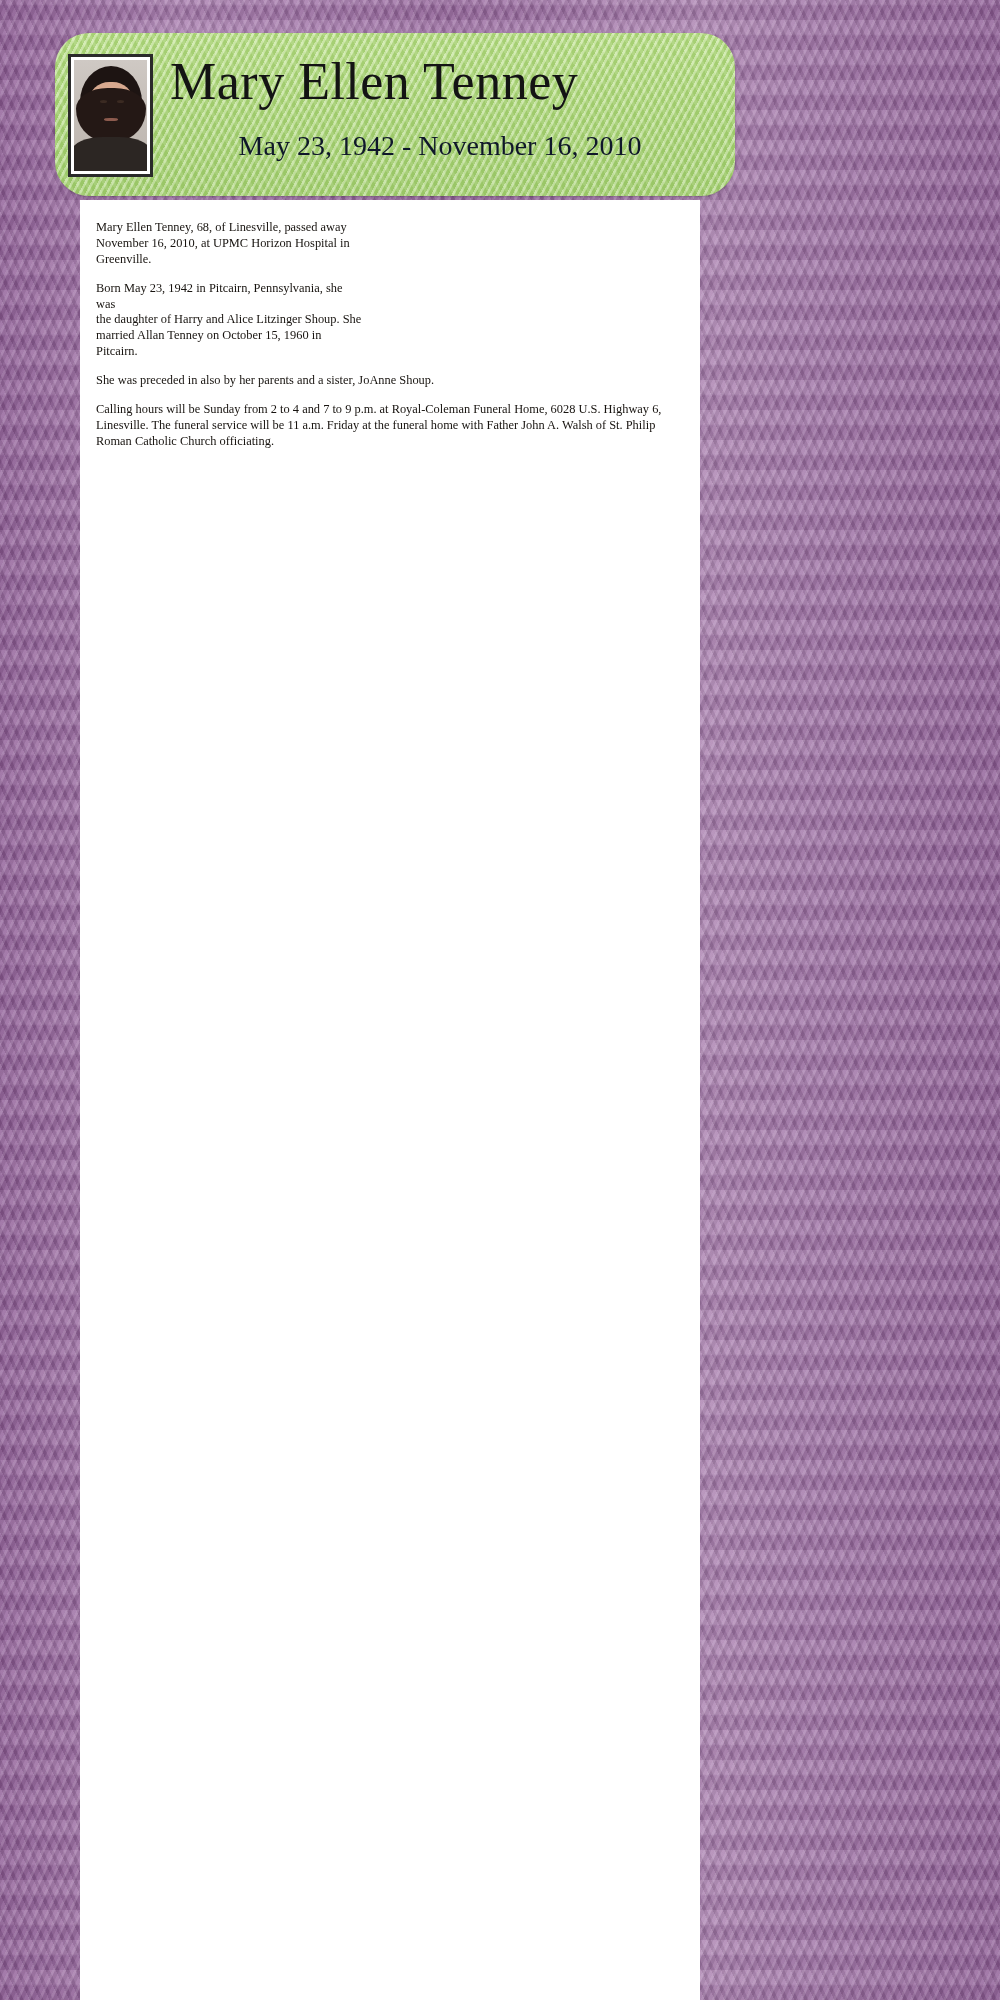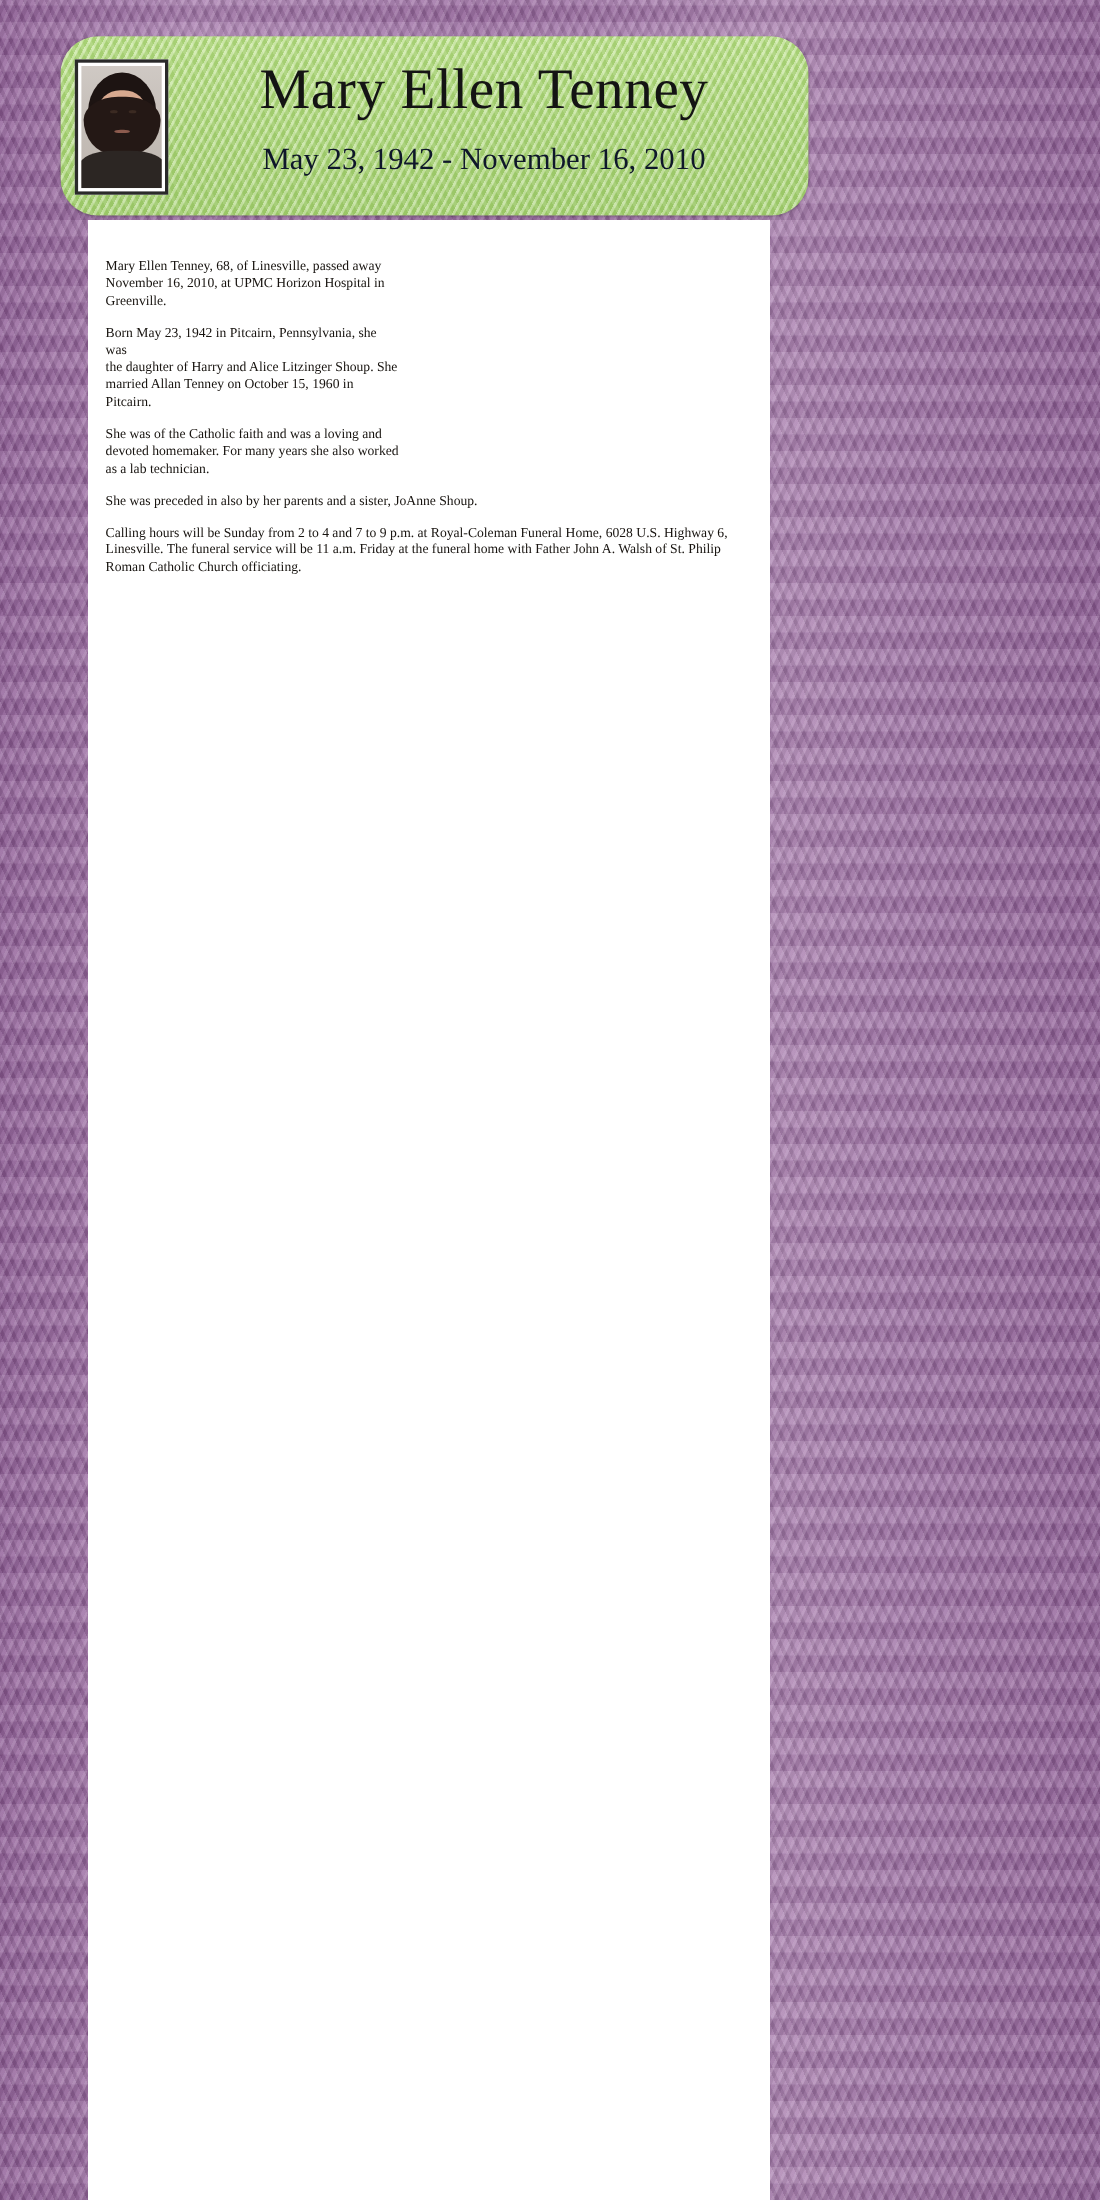--- a/index.html
+++ b/index.html
@@ -155,21 +155,21 @@
     background: #2c2623;
     border-radius: 40% 40% 0 0;
   }
 
   
   #header-name {
     position: absolute;
     left: 170px;
     top: 53px;
     width: 540px;
-    text-align: center;
+    text-align: left;
     font-family: "Liberation Serif", serif;
     font-size: 52px;
     line-height: 1.12;
     color: #141414;
     letter-spacing: 0.5px;
   }
   #header-dates {
     position: absolute;
     left: 170px;
     top: 131px;
@@ -178,21 +178,21 @@
     font-family: "Liberation Serif", serif;
     font-size: 28px;
     line-height: 1.1;
     color: #0f172a;
   }
 
   
   #obituary {
     position: absolute;
     left: 96px;
-    top: 234px;
+    top: 220px;
     width: 600px;
   }
   .para {
     font-family: "Liberation Serif", serif;
     font-size: 12.4px;
     line-height: 1.28;
     color: #17130f;
     margin: 0 0 13px 0;
     white-space: pre-line;
   }
@@ -227,18 +227,15 @@
 <div id="header-name">Mary Ellen Tenney</div>
 <div id="header-dates">May 23, 1942 - November 16, 2010</div>
 
 <div id="obituary">
   <p class="para narrow">Mary Ellen Tenney, 68, of Linesville, passed away
 November 16, 2010, at UPMC Horizon Hospital in
 Greenville.</p>
   <p class="para narrow">Born May 23, 1942 in Pitcairn, Pennsylvania, she was
 the daughter of Harry and Alice Litzinger Shoup.  She
 married Allan Tenney on October 15, 1960 in Pitcairn.</p>
-  <p class="para narrow">She was of the Catholic faith and was a loving and
-devoted homemaker.  For many years she also worked
-as a lab technician.</p>
   <p class="para wide">She was preceded in also by her parents and a sister, JoAnne Shoup.</p>
   <p class="para wide">Calling hours will be Sunday from 2 to 4 and 7 to 9 p.m. at Royal-Coleman Funeral Home, 6028 U.S. Highway 6, Linesville. The funeral service will be 11 a.m. Friday at the funeral home with Father John A. Walsh of St. Philip Roman Catholic Church officiating.</p>
 </div>
 
 </body></html>

